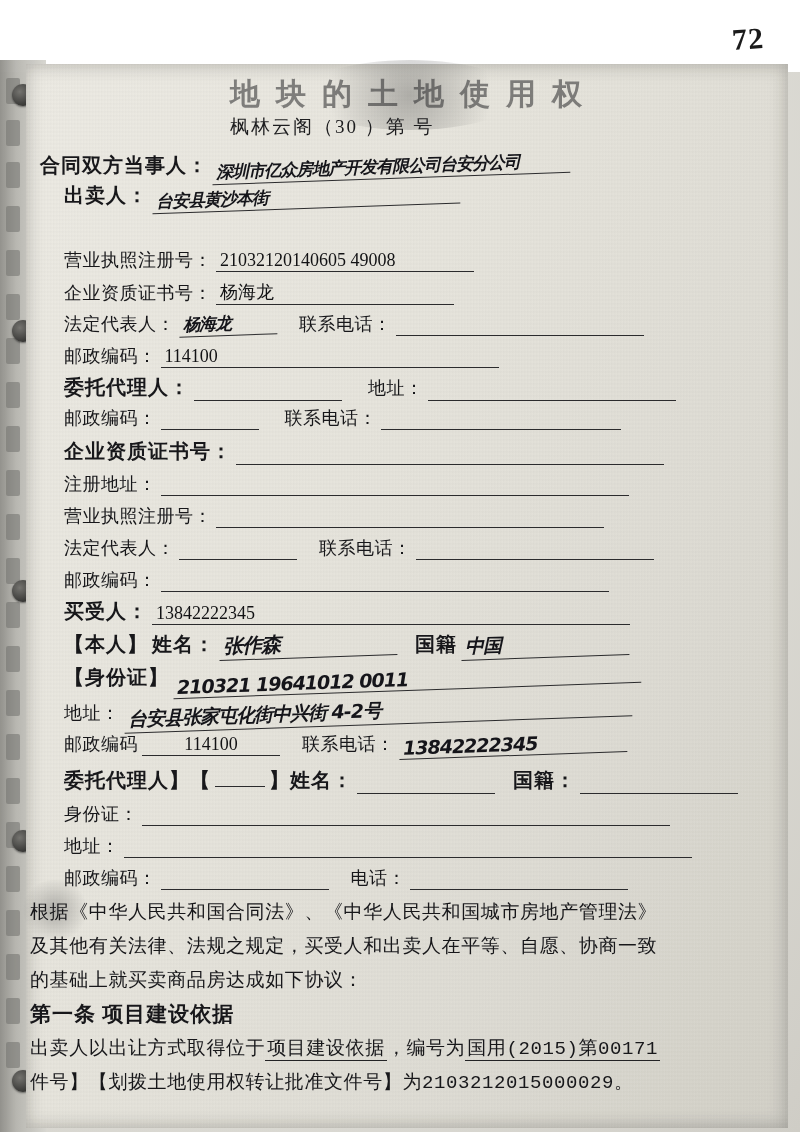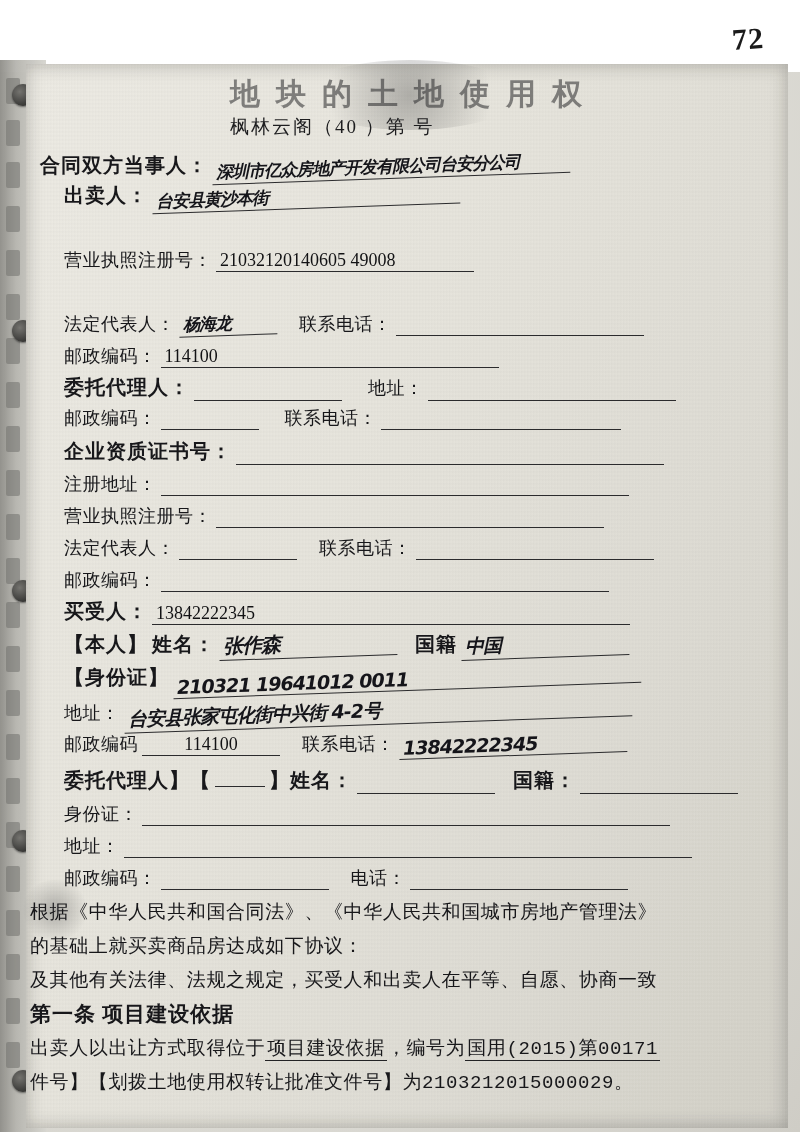--- a/index.html
+++ b/index.html
@@ -145,38 +145,42 @@
   <div class="sheet">
     <div class="scan-noise"></div>
   </div>
 
   <div class="smudge" style="left:20px;top:880px;width:70px;height:60px;"></div>
   <div class="smudge" style="left:300px;top:60px;width:220px;height:70px;"></div>
 
   <div class="content">
 
     <div class="title">地块的土地使用权</div>
-    <div class="subtitle">枫林云阁（40      ）第    号</div>
+    <div class="subtitle">枫林云阁（30      ）第    号</div>
 
     <div class="row" style="left:0px;top:82px;">
       <span class="lbl-b">合同双方当事人：</span>
       <span class="val hand" style="width:350px;font-size:17px;">深圳市亿众房地产开发有限公司台安分公司</span>
     </div>
 
     <div class="row" style="left:24px;top:112px;">
       <span class="lbl-b">出卖人：</span>
       <span class="val hand" style="width:300px;font-size:17px;">台安县黄沙本街</span>
     </div>
 
 
     <div class="row" style="left:24px;top:178px;">
       <span class="lbl">营业执照注册号：</span>
       <span class="val" style="width:250px;">21032120140605 49008</span>
     </div>
 
+    <div class="row" style="left:24px;top:210px;">
+      <span class="lbl">企业资质证书号：</span>
+      <span class="val" style="width:230px;">杨海龙</span>
+    </div>
 
     <div class="row" style="left:24px;top:242px;">
       <span class="lbl">法定代表人：</span>
       <span class="val hand" style="width:90px;font-size:17px;">杨海龙</span>
       <span class="lbl" style="margin-left:18px;">联系电话：</span>
       <span class="val" style="width:240px;"></span>
     </div>
 
     <div class="row" style="left:24px;top:274px;">
       <span class="lbl">邮政编码：</span>
@@ -275,22 +279,22 @@
 
     <div class="row" style="left:24px;top:796px;">
       <span class="lbl">邮政编码：</span>
       <span class="val" style="width:160px;"></span>
       <span class="lbl" style="margin-left:18px;">电话：</span>
       <span class="val" style="width:210px;"></span>
     </div>
 
     <div class="para" style="left:-10px;top:826px;">
       <div>根据《中华人民共和国合同法》、《中华人民共和国城市房地产管理法》</div>
+      <div>及其他有关法律、法规之规定，买受人和出卖人在平等、自愿、协商一致</div>
       <div>的基础上就买卖商品房达成如下协议：</div>
-      <div>及其他有关法律、法规之规定，买受人和出卖人在平等、自愿、协商一致</div>
     </div>
 
     <div class="row sec-head" style="left:-10px;top:930px;font-size:21px;">第一条  项目建设依据</div>
 
     <div class="para" style="left:-10px;top:962px;">
       <div style="white-space:nowrap;">
         <span>出卖人以出让方式取得位于</span><span class="u">项目建设依据</span><span>，编号为</span><span class="u">国用(2015)第00171</span>
       </div>
       <div style="white-space:nowrap;">
         <span>件号】【划拨土地使用权转让批准文件号】为</span><span>2103212015000029</span><span>。</span>

